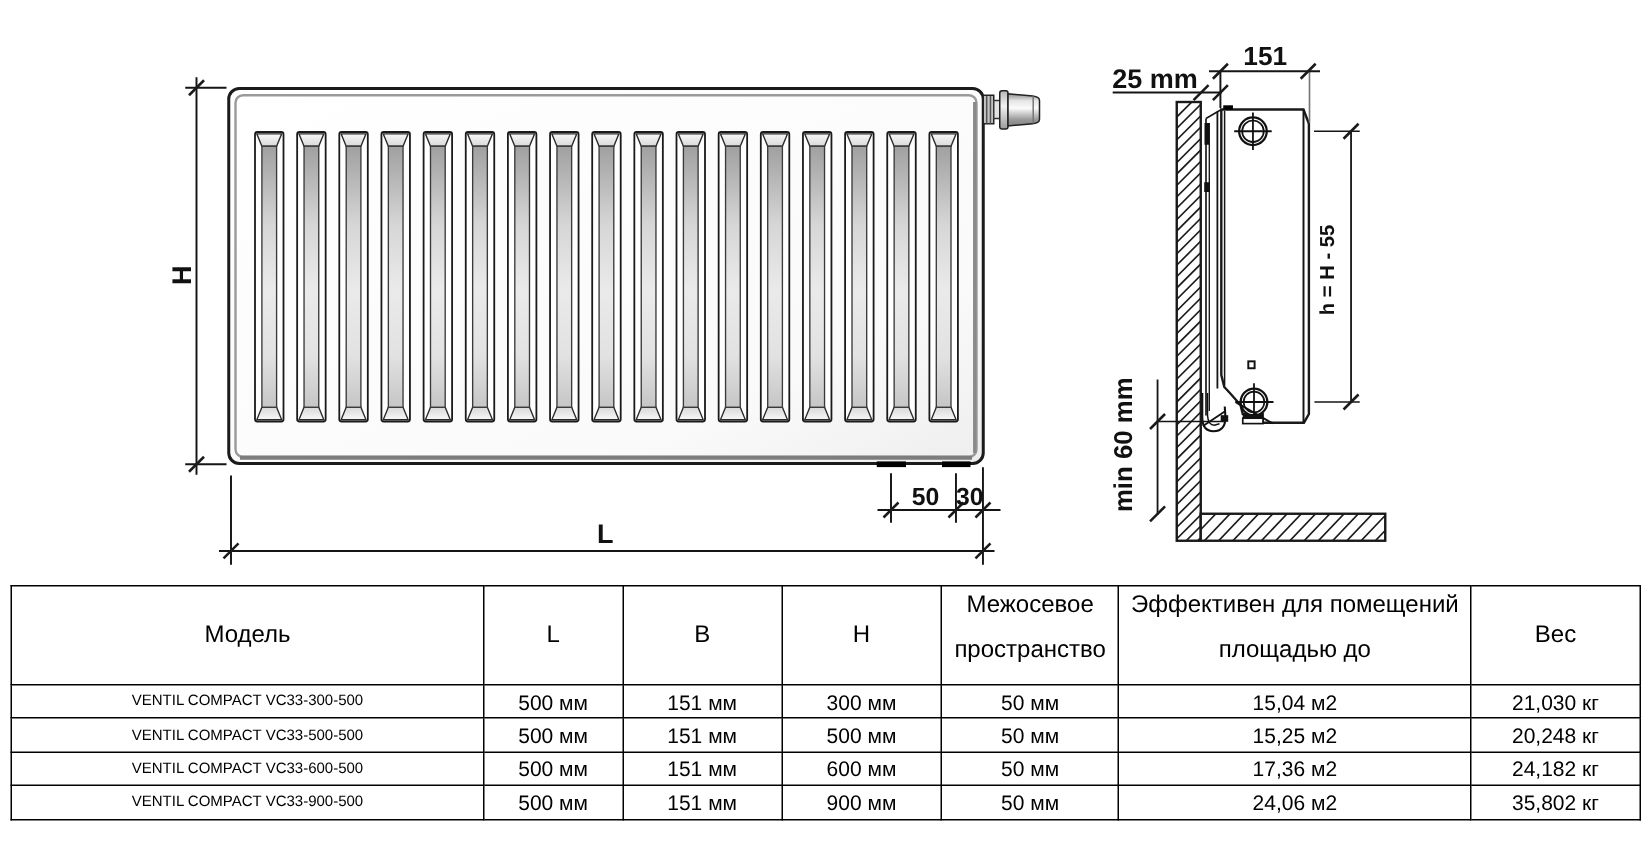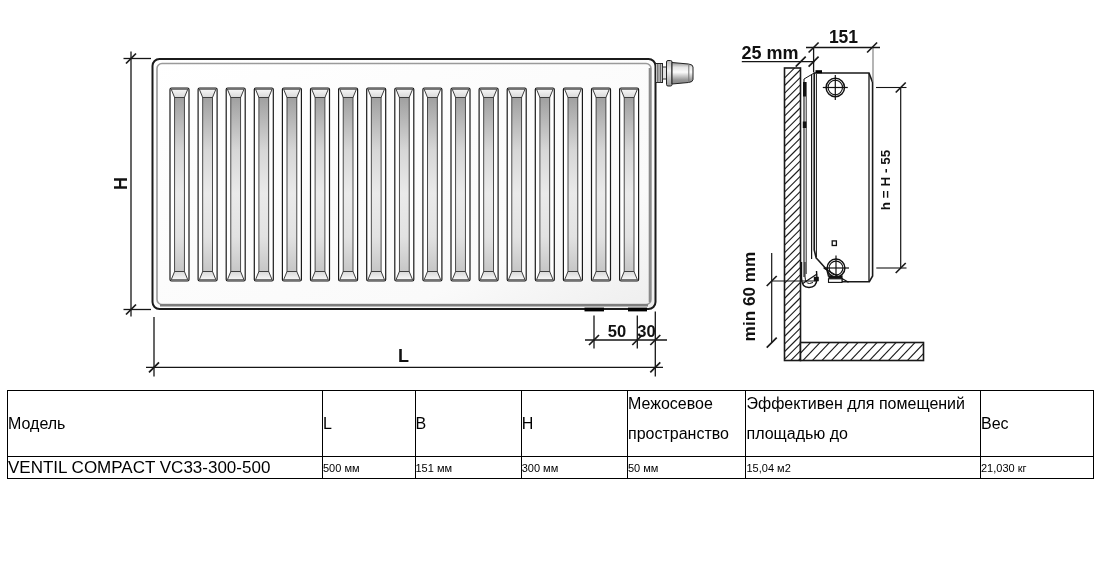--- a/index.html
+++ b/index.html
@@ -1,23 +1,23 @@
 <!DOCTYPE html>
 <html><head><meta charset="utf-8">
 <style>
 html,body{margin:0;padding:0;background:#ffffff;}
 body{width:1100px;height:574px;position:relative;font-family:"Liberation Sans", sans-serif;}
 #diagram{position:absolute;left:0;top:0;}
 table.spec{position:absolute;left:7px;top:390px;border-collapse:collapse;table-layout:fixed;
   width:1086px;font-family:"Liberation Sans", sans-serif;color:#000;}
-table.spec td{border:1px solid #000;vertical-align:middle;padding:0;margin-top:28px;}
+table.spec td{border:1px solid #000;text-align:center;vertical-align:middle;padding:0;margin-top:28px;}
 table.spec tr.hdr td{height:65px;font-size:16px;line-height:30px;}
 table.spec tr.hdr td.two span{position:relative;top:-4.5px;display:inline-block;}
-table.spec tr.data td{height:21.4px;font-size:11px;}
-table.spec tr.data td.model{font-size:17px;}
+table.spec tr.data td{height:21.4px;font-size:14px;}
+table.spec tr.data td.model{font-size:10px;}
 </style></head>
 <body>
 
 <svg id="diagram" width="1100" height="390" viewBox="0 0 1100 390">
 <defs>
   <linearGradient id="bodyg" x1="0" y1="0" x2="1" y2="1">
     <stop offset="0" stop-color="#ffffff"></stop>
         <stop offset="0.75" stop-color="#fafafa"></stop>
         <stop offset="1" stop-color="#eeeeee"></stop>
   </linearGradient>
@@ -379,16 +379,43 @@
         <td class="model">VENTIL COMPACT VC33-300-500</td>
         <td>500 мм</td>
         <td>151 мм</td>
         <td>300 мм</td>
         <td>50 мм</td>
         <td>15,04 м2</td>
         <td>21,030 кг</td>
       </tr>
 
 
-
-
+<tr class="data">
+        <td class="model">VENTIL COMPACT VC33-500-500</td>
+        <td>500 мм</td>
+        <td>151 мм</td>
+        <td>500 мм</td>
+        <td>50 мм</td>
+        <td>15,25 м2</td>
+        <td>20,248 кг</td>
+      </tr>
+
+<tr class="data">
+        <td class="model">VENTIL COMPACT VC33-600-500</td>
+        <td>500 мм</td>
+        <td>151 мм</td>
+        <td>600 мм</td>
+        <td>50 мм</td>
+        <td>17,36 м2</td>
+        <td>24,182 кг</td>
+      </tr>
+
+<tr class="data">
+        <td class="model">VENTIL COMPACT VC33-900-500</td>
+        <td>500 мм</td>
+        <td>151 мм</td>
+        <td>900 мм</td>
+        <td>50 мм</td>
+        <td>24,06 м2</td>
+        <td>35,802 кг</td>
+      </tr>
 </tbody>
   </table>
 
 </body></html>

